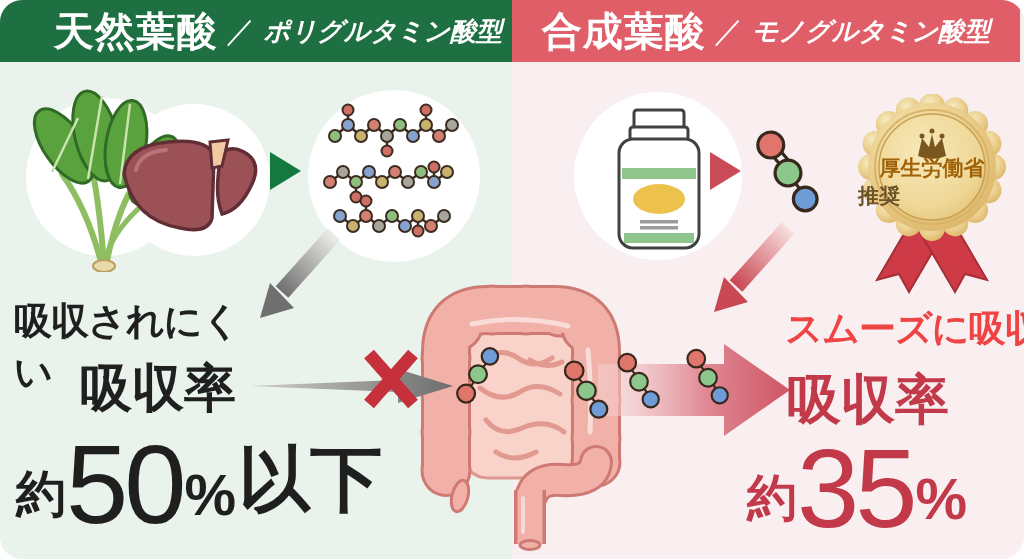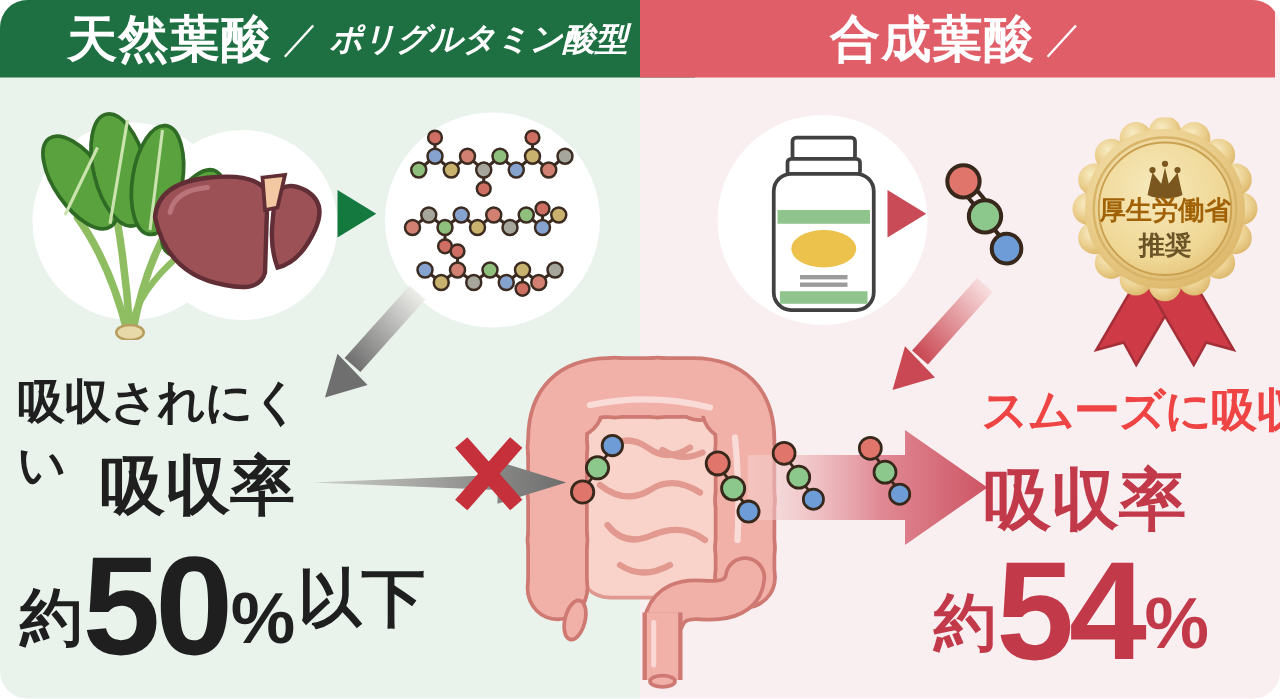--- a/index.html
+++ b/index.html
@@ -27,26 +27,26 @@
   .tri-green{border-left:31px solid #14793F;border-top:19px solid transparent;border-bottom:19px solid transparent;}
   .tri-red{border-left:31px solid #C94B57;border-top:19px solid transparent;border-bottom:19px solid transparent;}
   
   .cap-left{left:14px;top:296px;width:260px;font-size:38px;font-weight:800;color:#1F1F1F;z-index:7;letter-spacing:-1px;}
   .rate-left{left:58px;top:354px;width:200px;text-align:center;font-size:52px;font-weight:900;color:#1F1F1F;z-index:7;}
   .val-left{left:16px;top:416px;width:400px;height:120px;display:flex;align-items:flex-end;justify-content:flex-start;color:#1F1F1F;z-index:7;}
   .cap-right{left:742px;top:304px;width:266px;text-align:center;font-size:37px;font-weight:800;color:#ef4444;z-index:7;letter-spacing:-1px;margin-left:38px;}
   .rate-right{left:768px;top:364px;width:200px;text-align:center;font-size:54px;font-weight:900;color:#C2394A;z-index:7;}
   .val-right{left:710px;top:414px;width:296px;height:126px;display:flex;align-items:flex-end;justify-content:center;color:#C2394A;z-index:7;}
   .v-prefix{font-size:50px;font-weight:900;margin-bottom:8px;}
-  .v-num{font-size:112px;font-weight:700;line-height:.92;letter-spacing:-4px;}
+  .v-num{font-size:112px;font-weight:400;line-height:.92;letter-spacing:-4px;}
   .v-unit{font-size:58px;font-weight:700;margin-bottom:8px;margin-left:2px;}
-  .v-suffix{font-size:51px;font-weight:900;margin-bottom:22px;margin-left:2px;}
+  .v-suffix{font-size:72px;font-weight:900;margin-bottom:8px;margin-left:2px;}
   
   .badge-line1{left:858px;top:154px;width:148px;text-align:center;font-size:21px;font-weight:800;color:#a16207;z-index:6;}
-  .badge-line2{left:858px;top:182px;width:148px;text-align:center;font-size:21px;font-weight:800;color:#6B5328;z-index:6;}
+  .badge-line2{left:858px;top:182px;width:148px;text-align:left;font-size:21px;font-weight:800;color:#6B5328;z-index:6;}
   svg{display:block;}
   .z3{z-index:3;}.z4{z-index:4;}.z5{z-index:5;}.z6{z-index:6;}
   .mol3{z-index:6;}
 </style>
 </head>
 <body>
 
 <div class="canvas">
  <div class="art">
 
@@ -54,20 +54,21 @@
   <div class="abs panel-right"></div>
 
   <div class="abs hdr hdr-left">
     <span class="t1">天然葉酸</span>
     <span class="sep">／</span>
     <span class="t2">ポリグルタミン酸型</span>
   </div>
   <div class="abs hdr hdr-right">
     <span class="t1">合成葉酸</span>
     <span class="sep">／</span>
+    <span class="t2">モノグルタミン酸型</span>
   </div>
 
   <div class="abs wcircle" style="left:26px;top:98px;width:158px;height:158px;"></div>
   <div class="abs wcircle" style="left:118px;top:104px;width:152px;height:152px;"></div>
 
   <svg class="abs z3" style="left:24px;top:84px;" width="168" height="188" viewBox="0 0 168 188">
     <path d="M78,182 C70,150 58,118 38,90" stroke="#8FBE62" stroke-width="6" fill="none" stroke-linecap="round"></path>
     <path d="M80,182 C78,150 74,118 70,94" stroke="#8FBE62" stroke-width="6" fill="none" stroke-linecap="round"></path>
     <path d="M82,182 C88,150 96,124 110,100" stroke="#8FBE62" stroke-width="6" fill="none" stroke-linecap="round"></path>
     <path d="M80,182 C84,158 98,138 122,118" stroke="#8FBE62" stroke-width="5" fill="none" stroke-linecap="round"></path>
@@ -345,19 +346,19 @@
       </linearGradient>
     </defs>
     <line x1="86" y1="6" x2="34" y2="64" stroke="url(#redG1)" stroke-width="17"></line>
     <polygon points="12,90 46,80 22,55" fill="#C94853"></polygon>
   </svg>
 
   <div class="abs cap-right">スムーズに吸収</div>
   <div class="abs rate-right">吸収率</div>
   <div class="abs val-right">
     <span class="v-prefix">約</span>
-    <span class="v-num">54</span>
+    <span class="v-num">35</span>
     <span class="v-unit">%</span>
     <span class="v-suffix"></span>
   </div>
 
  </div>
 </div>
 
 </body></html>

